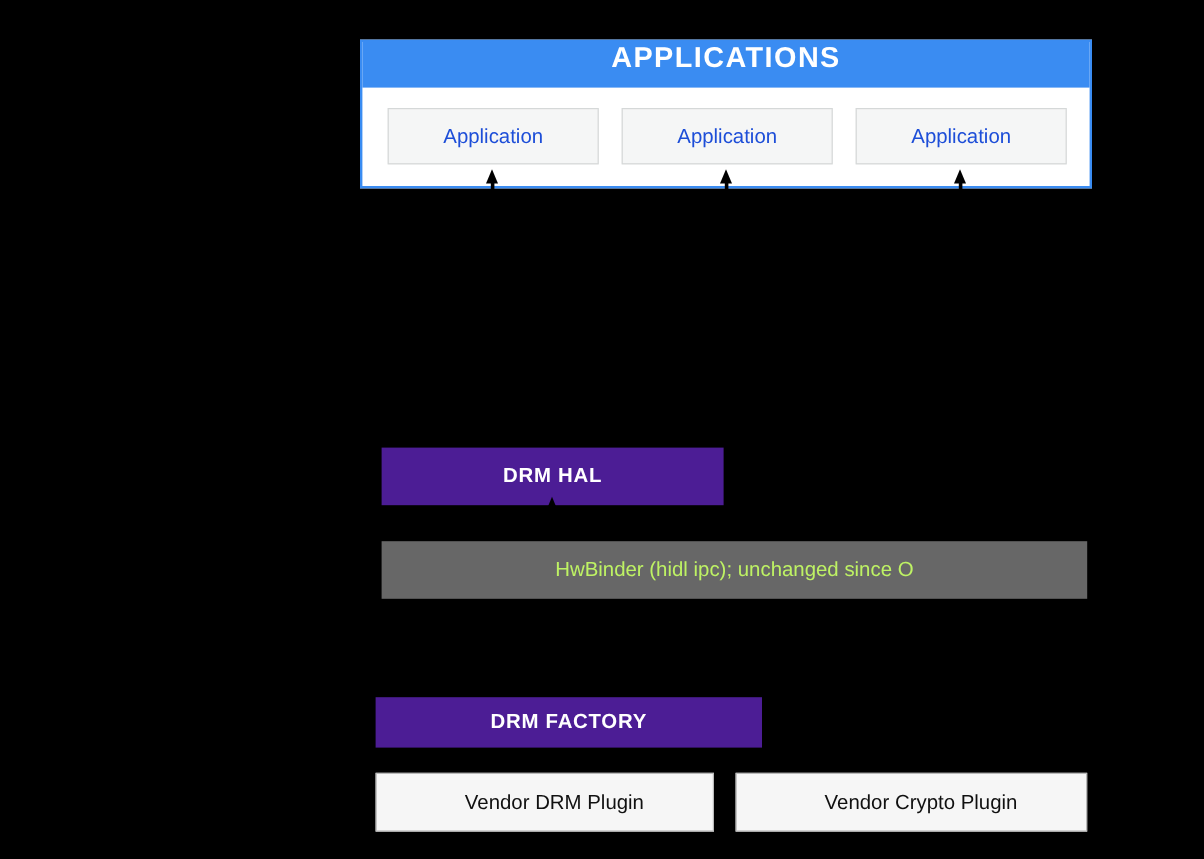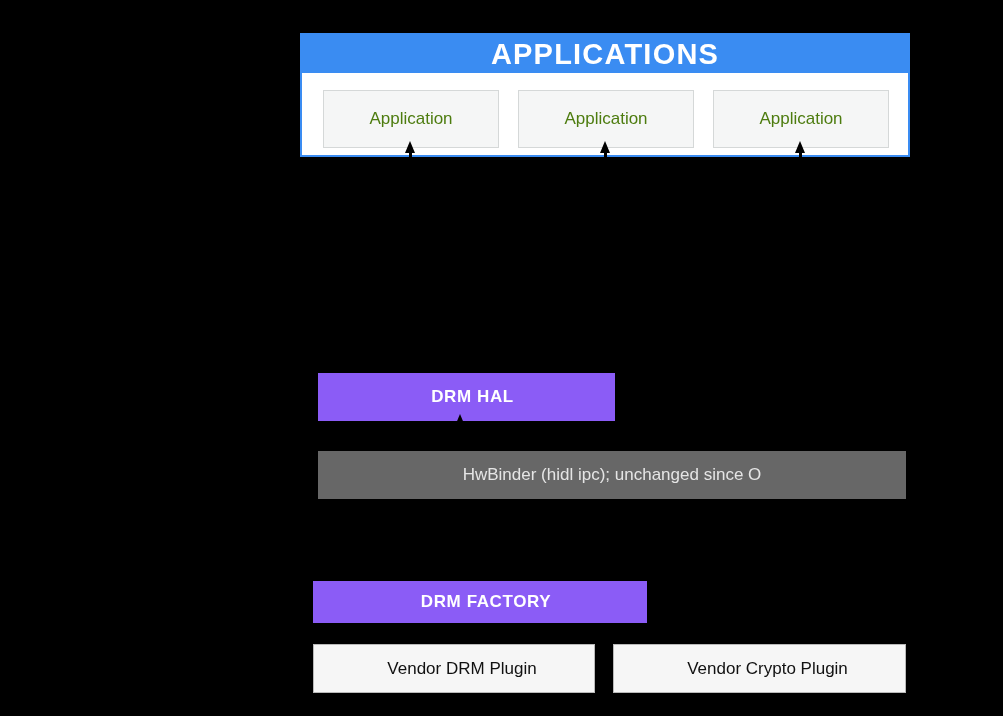--- a/index.html
+++ b/index.html
@@ -7,28 +7,28 @@
     position:relative;width:1003px;height:716px;background:#000;overflow:hidden;
     font-family:"Liberation Sans", sans-serif;
   }
   
   .apps-container{
     position:absolute;left:300px;top:33px;width:610px;height:124px;
     background:#ffffff;border:2px solid #3A8CF2;box-sizing:border-box;
   }
   .apps-header{
     position:absolute;left:0;top:0;right:0;height:38px;background:#3A8CF2;
-    display:flex;align-items:center;justify-content:center;
-    color:#fff;font-size:29px;font-weight:700;letter-spacing:1.2px;
+    display:flex;justify-content:center;
+    color:#fff;font-size:24px;font-weight:700;letter-spacing:1.2px;
   }
   .app-box{
-    position:absolute;top:55px;width:176px;height:58px;box-sizing:border-box;
+    position:absolute;top:55px;width:176px;height:47px;box-sizing:border-box;
     background:#F5F6F6;border:1px solid #D5D8D8;
     display:flex;align-items:center;justify-content:center;
-    color:#4d7c0f;font-size:17px;
+    color:#1d4ed8;font-size:17px;
   }
   
   .head-up{position:absolute;width:0;height:0;
     border-left:5px solid transparent;border-right:5px solid transparent;
     border-bottom:12px solid #000;z-index:30;}
   .head-down{position:absolute;width:0;height:0;
     border-left:5px solid transparent;border-right:5px solid transparent;
     border-top:13px solid #000;z-index:30;}
   .stem{position:absolute;width:3px;background:#000;z-index:30;}
   .dashed-line{
@@ -40,26 +40,26 @@
     position:absolute;left:12px;top:215px;width:895px;height:48px;background:#7CA70F;
     display:flex;align-items:center;color:#fff;font-size:18px;font-weight:700;
     letter-spacing:0.6px;padding-left:12px;box-sizing:border-box;z-index:10;
   }
   .binder-bar{
     position:absolute;left:318px;top:289px;width:588px;height:47px;background:#DBDBDB;
     display:flex;align-items:center;justify-content:center;z-index:10;
   }
   .binder-bar span{color:#6B6B6B;font-size:18px;font-style:italic;white-space:pre;}
   .orange-box{
-    position:absolute;background:#8b5cf6;display:flex;align-items:center;justify-content:center;
-    color:#fff;font-size:17px;font-weight:600;letter-spacing:0.6px;z-index:10;padding-left:12px;
+    position:absolute;background:#4c1d95;display:flex;align-items:center;justify-content:center;
+    color:#fff;font-size:17px;font-weight:600;letter-spacing:0.6px;z-index:10;
   }
   .hw-bar{
     position:absolute;left:318px;top:451px;width:588px;height:48px;background:#676767;
-    display:flex;align-items:center;justify-content:center;color:#e5e5e5;font-size:17px;z-index:10;
+    display:flex;align-items:center;justify-content:center;color:#bef264;font-size:17px;z-index:10;
   }
   .vendor-box{
     position:absolute;top:644px;height:49px;box-sizing:border-box;background:#F6F6F6;
     border:1px solid #B9B9B9;display:flex;align-items:center;justify-content:center;
     color:#111;font-size:17px;z-index:10;padding-left:16px;
   }
 </style>
 </head>
 <body>
 

